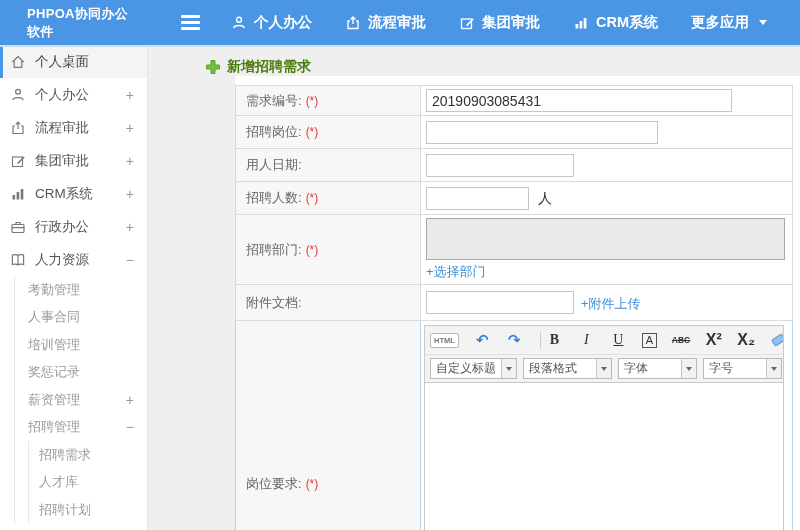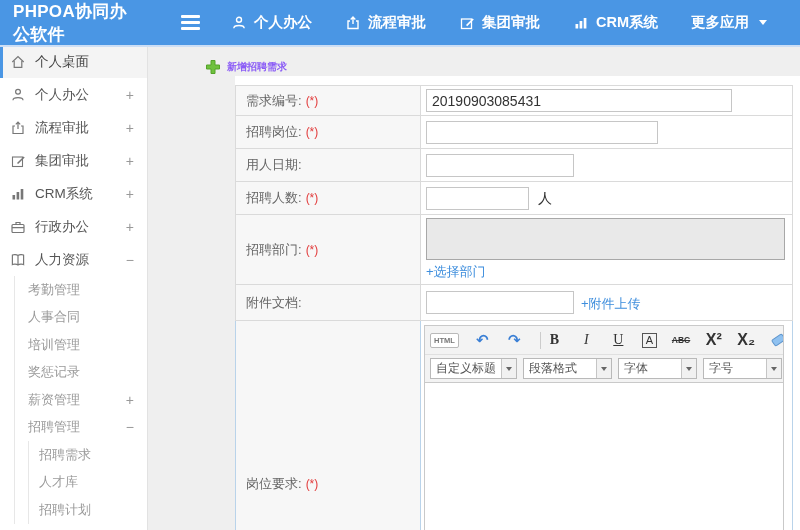--- a/index.html
+++ b/index.html
@@ -2,21 +2,21 @@
 <html><head>
 <meta charset="utf-8">
 <style>
   * { margin:0; padding:0; box-sizing:border-box; }
   html,body { width:800px; height:530px; overflow:hidden;
     font-family:"Liberation Sans","DejaVu Sans",sans-serif; background:#efefef; }
 
   
   .topbar { position:absolute; top:0; left:0; width:800px; height:45px;
     background:#4a96e4; display:flex; align-items:center; color:#fff; z-index:10; }
-  .brand { width:150px; padding-left:13px; font-size:17px; font-weight:bold; letter-spacing:.3px; }
+  .brand { width:150px; padding-left:27px; font-size:13px; font-weight:bold; letter-spacing:.3px; }
   .burger { margin-left:53px; cursor:pointer; }
   .burger i { display:block; width:19px; height:2.6px; background:#fff; margin:3.2px 0; border-radius:1px; }
   .topnav { display:flex; margin-left:31px; align-items:center; }
   .topnav-item { display:flex; align-items:center; margin-right:33px; font-size:14.5px;
     font-weight:bold; cursor:pointer; white-space:nowrap; }
   .topnav-item svg { margin-right:7px; }
   .caret-down { display:inline-block; width:0; height:0; border-left:4.5px solid transparent;
     border-right:4.5px solid transparent; border-top:5.5px solid #fff; margin-left:10px; }
   .topbar-underline { position:absolute; top:45px; left:0; width:800px; height:2px;
     background:#ccdef5; z-index:9; }
@@ -31,21 +31,21 @@
   .expand { position:absolute; right:13px; color:#999; font-size:14px; }
   .sub-group { margin-left:14px; border-left:1px solid #e7e7e7; }
   .s-sub { height:27.5px; display:flex; align-items:center; padding-left:13px;
     color:#9a9a9a; font-size:13px; position:relative; cursor:pointer; }
   .sub-group2 { margin-left:13px; border-left:1px solid #e7e7e7; }
   .sub-group2 .s-sub { padding-left:10px; }
 
   
   .content { position:absolute; top:45px; left:149px; right:0; bottom:0; background:#efefef; }
   .page-header { height:43px; display:flex; align-items:center; padding-left:56px; }
-  .page-title { font-size:10px; font-weight:bold; color:#8b5cf6; margin-left:6px; }
+  .page-title { font-size:14px; font-weight:bold; color:#4d7c0f; margin-left:6px; }
   .panel { position:absolute; left:86px; top:31px; width:600px; bottom:0; background:#fff; }
 
   table.form { border-collapse:collapse; table-layout:fixed; width:558px; margin-top:9px; }
   table.form td { border:1px solid #dadada; vertical-align:middle; }
   td.lbl { width:185px; background:#f7f7f7; padding-left:10px; font-size:13px; color:#666; }
   td.val { background:#fff; padding:3px 5px; font-size:13px; color:#333; }
   tr.r7 td { border-color:#b9d3ea; }
   tr.r7 td.lbl { border-right-color:#b9d3ea; }
   .req { color:#e23b3b; margin-left:4px; font-size:12px; }
   input.txt { height:23px; border:1px solid #c6c6c6; padding:0 5px; font-size:14px;

